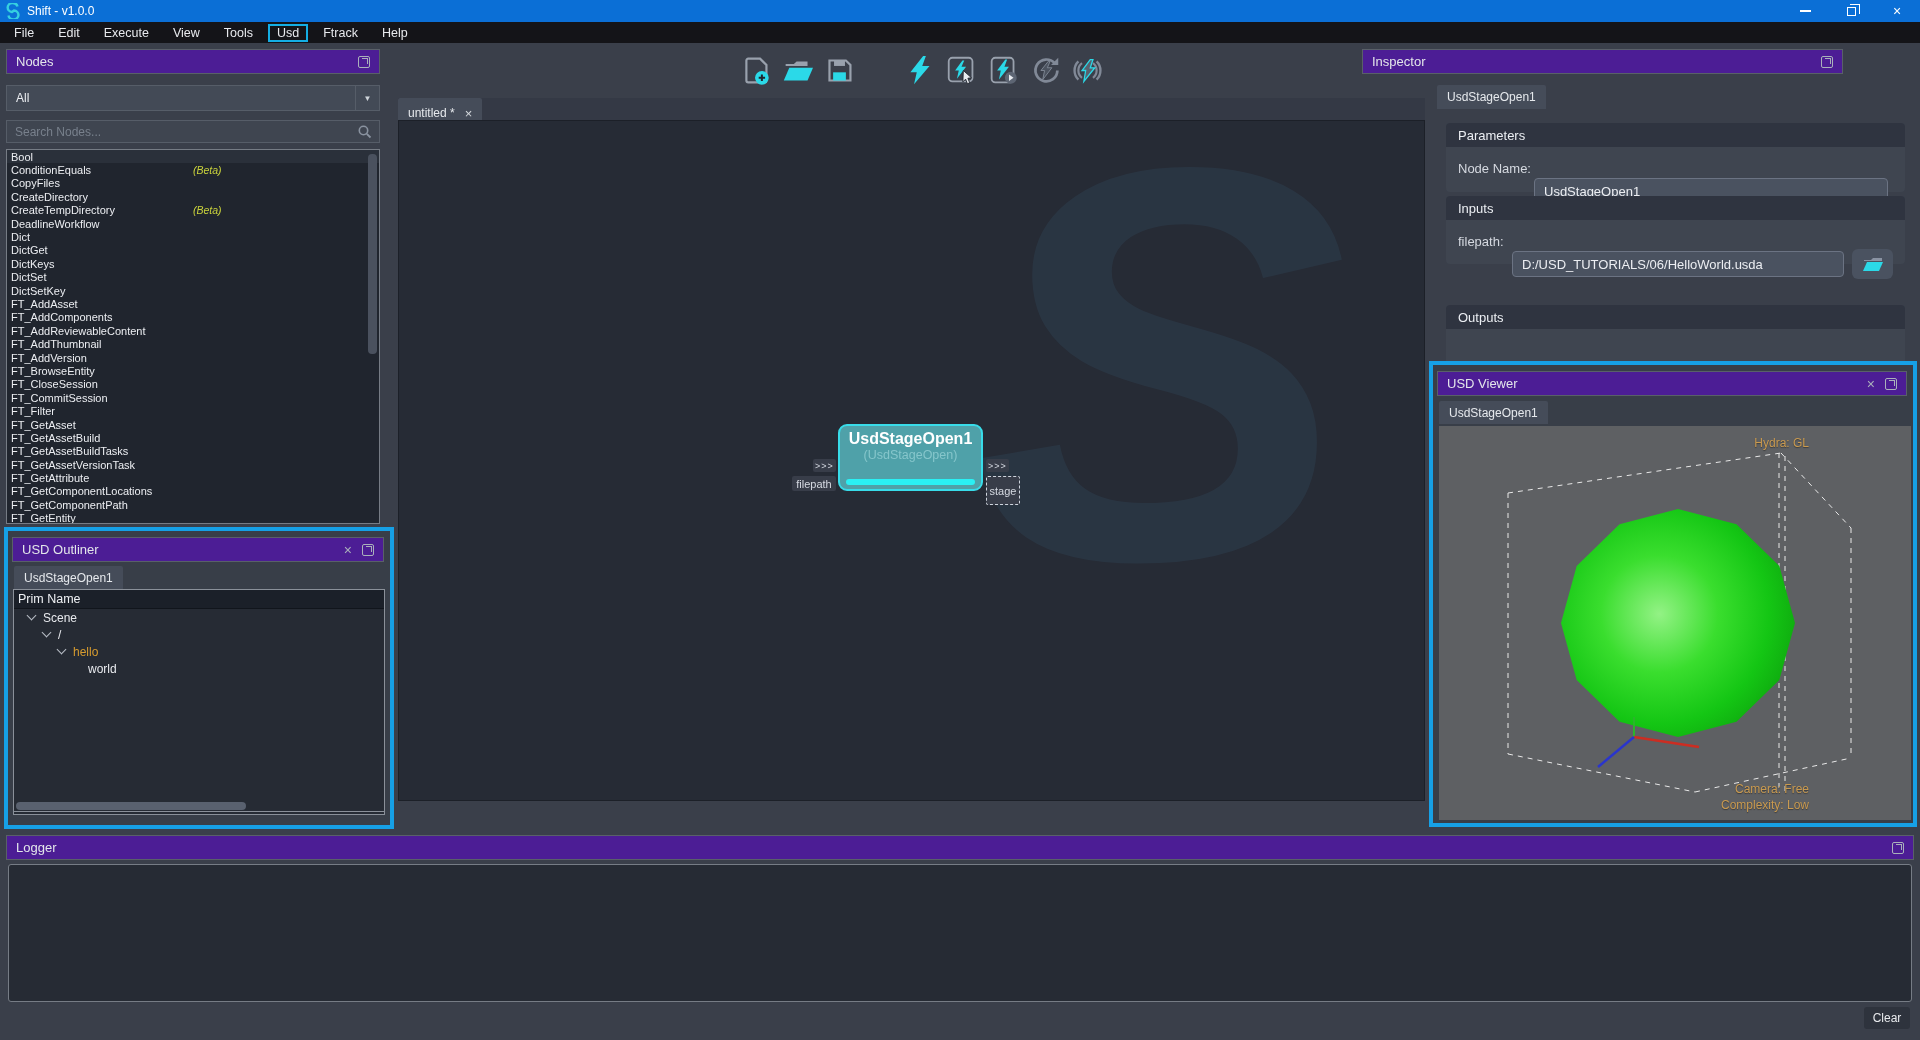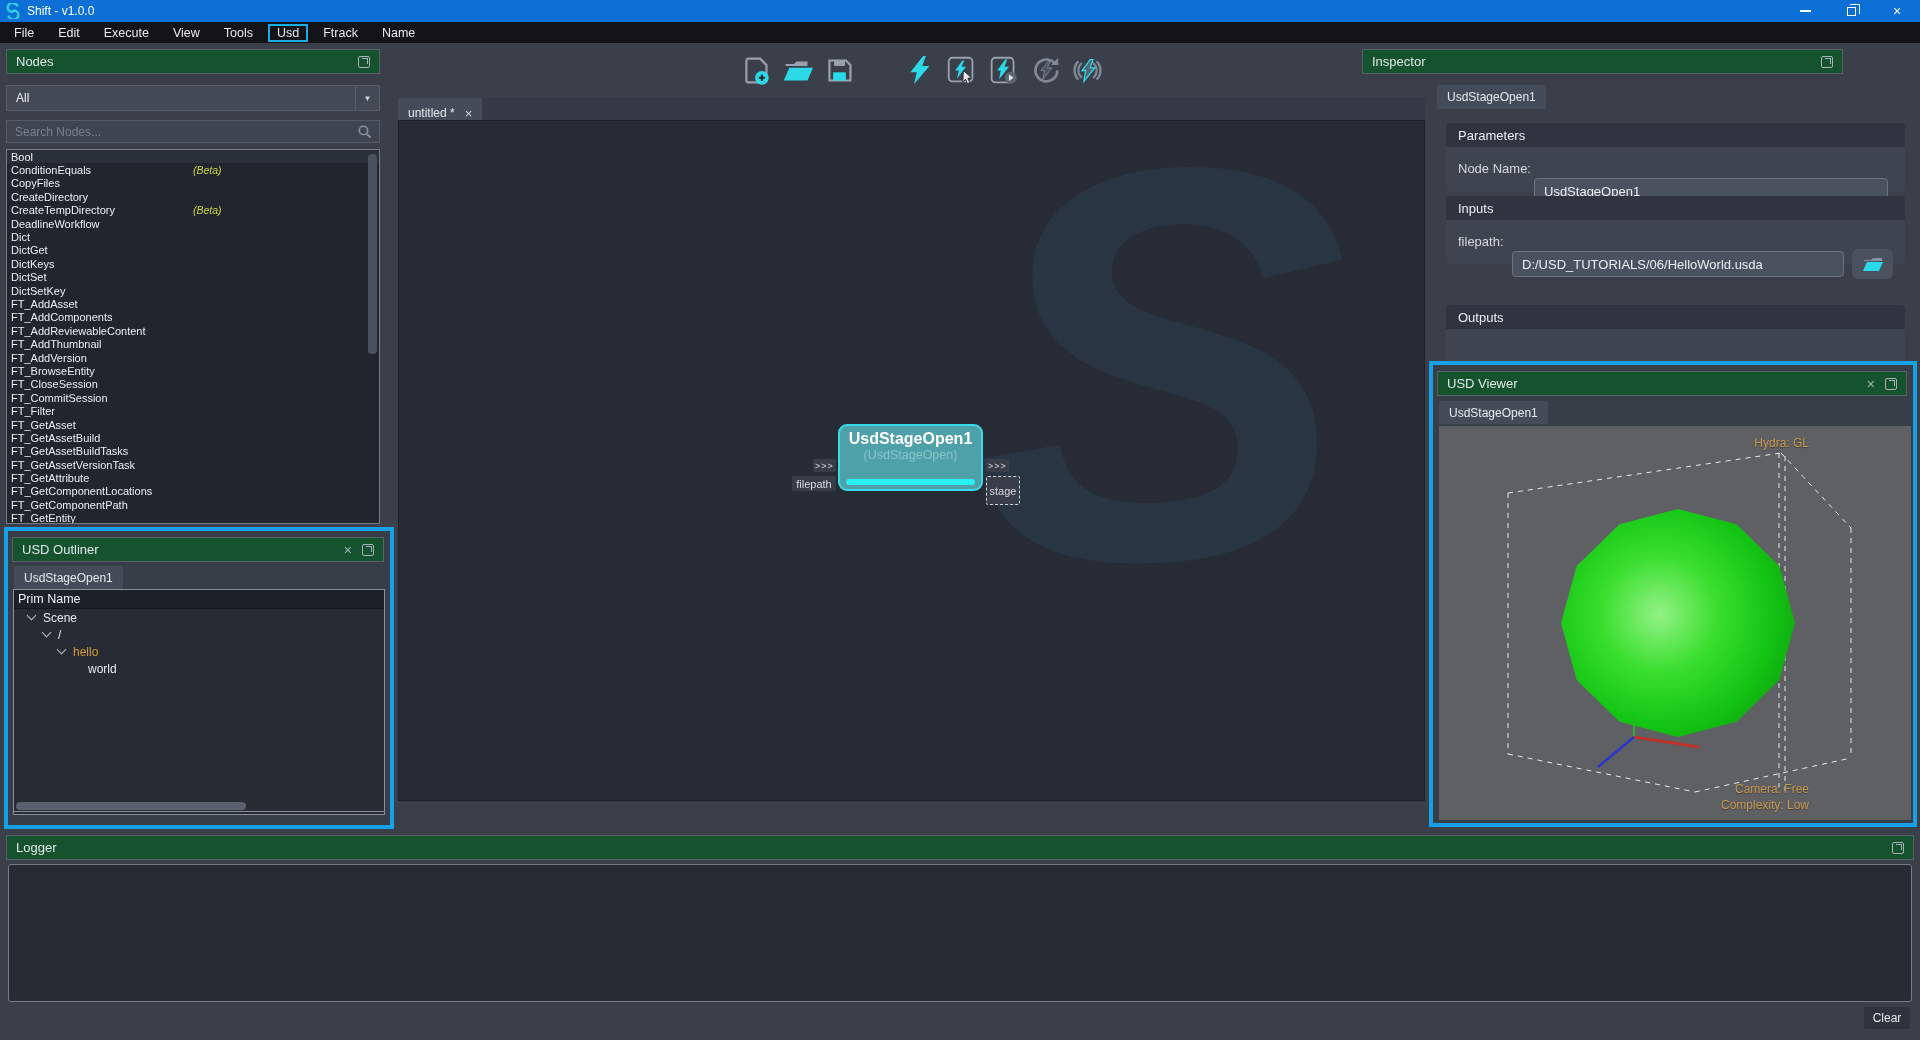--- a/index.html
+++ b/index.html
@@ -22,21 +22,21 @@
   .glyph-restore:before { content:''; position:absolute; width:9px; height:9px; border-top:1.2px solid #fff; border-right:1.2px solid #fff; top:-4px; left:2px; }
   .glyph-close { font-size:14px; line-height:1; }
 
   
   #menubar { left:0; top:22px; width:1920px; height:21px; background:#141418;
     display:flex; align-items:center; padding-left:2px; }
   .menu-item { padding:2px 9px; margin:16px 3px; color:#e8eaee; font-size:12.5px; }
   .menu-item.hl { border:2px solid #14aee4; padding:0 7px; }
 
   
-  .phead { background:#14532d; border:1px solid #596068; display:flex; align-items:center;
+  .phead { background:#4c1d95; border:1px solid #596068; display:flex; align-items:center;
     padding:0 9px; font-size:13px; color:#e3e6ea; height:25px; }
   .phead .spacer { flex:1; }
   .popout { width:12px; height:12px; border:1.5px solid #aab1bb; border-radius:2px; position:relative; }
   .popout:after { content:''; position:absolute; width:5px; height:5px;
     border-top:1.5px solid #aab1bb; border-right:1.5px solid #aab1bb; top:1px; right:1px; }
   .xclose { color:#aab1bb; font-size:14px; line-height:1; margin-right:10px; }
   .tab { background:#454c59; color:#e6e9ed; display:flex; align-items:center;
     padding:0 10px; font-size:12px; border-top-left-radius:2px; border-top-right-radius:2px; }
 
   
@@ -168,21 +168,21 @@
 </div>
 
 <div class="abs" id="menubar">
     <div class="menu-item">File</div>
     <div class="menu-item">Edit</div>
     <div class="menu-item">Execute</div>
     <div class="menu-item">View</div>
     <div class="menu-item">Tools</div>
     <div class="menu-item hl">Usd</div>
     <div class="menu-item">Ftrack</div>
-    <div class="menu-item">Name</div>
+    <div class="menu-item">Help</div>
   </div>
 
 <div class="abs phead" id="nodes-header">
   <span>Nodes</span>
   <span class="spacer"></span>
   <span class="popout"></span>
 </div>
 <div class="abs" id="nodes-filter">
   <span class="val">All</span>
   <span class="arrow-seg">▼</span>

